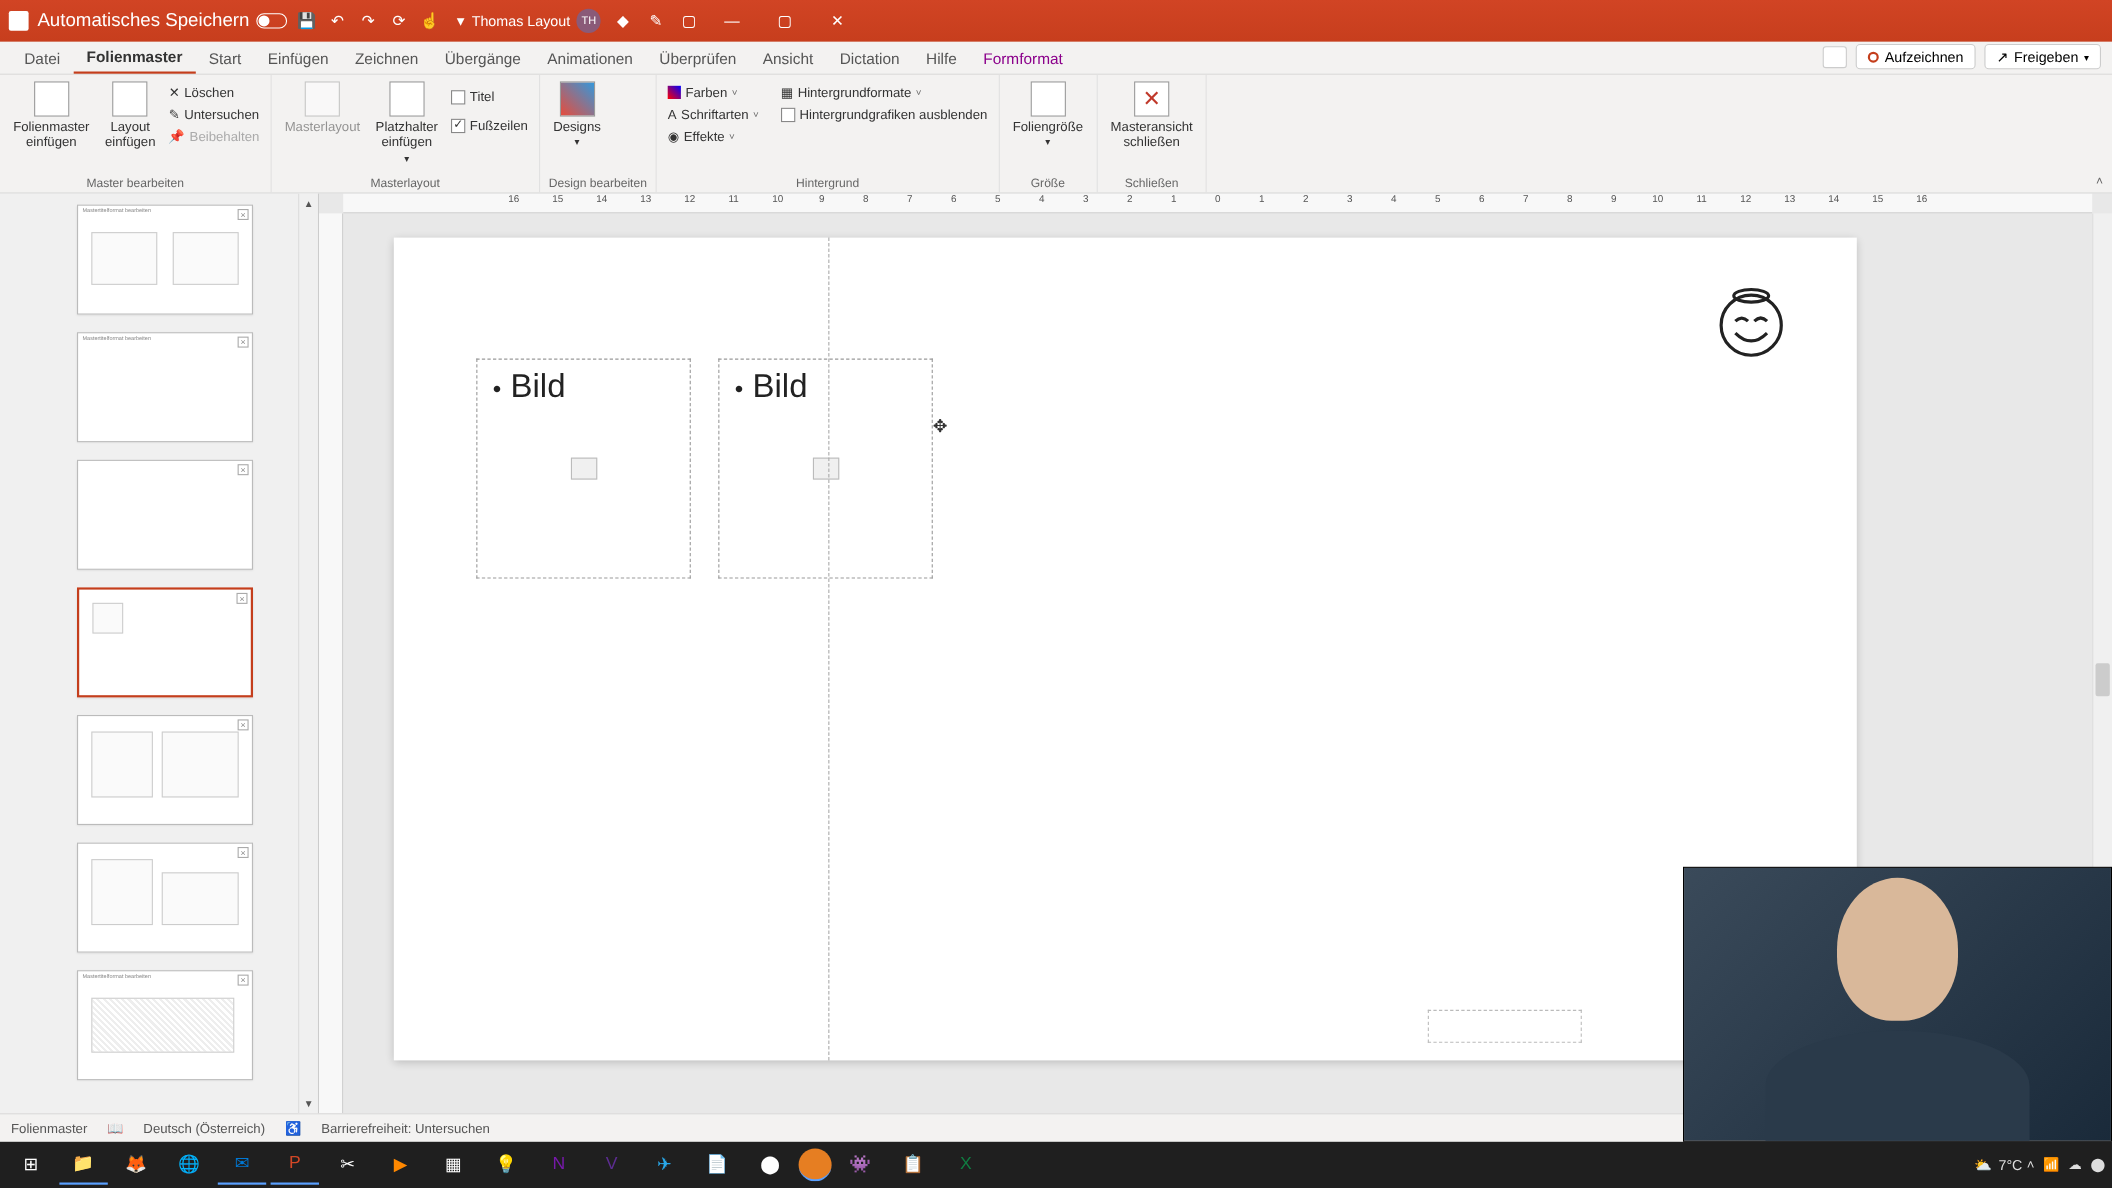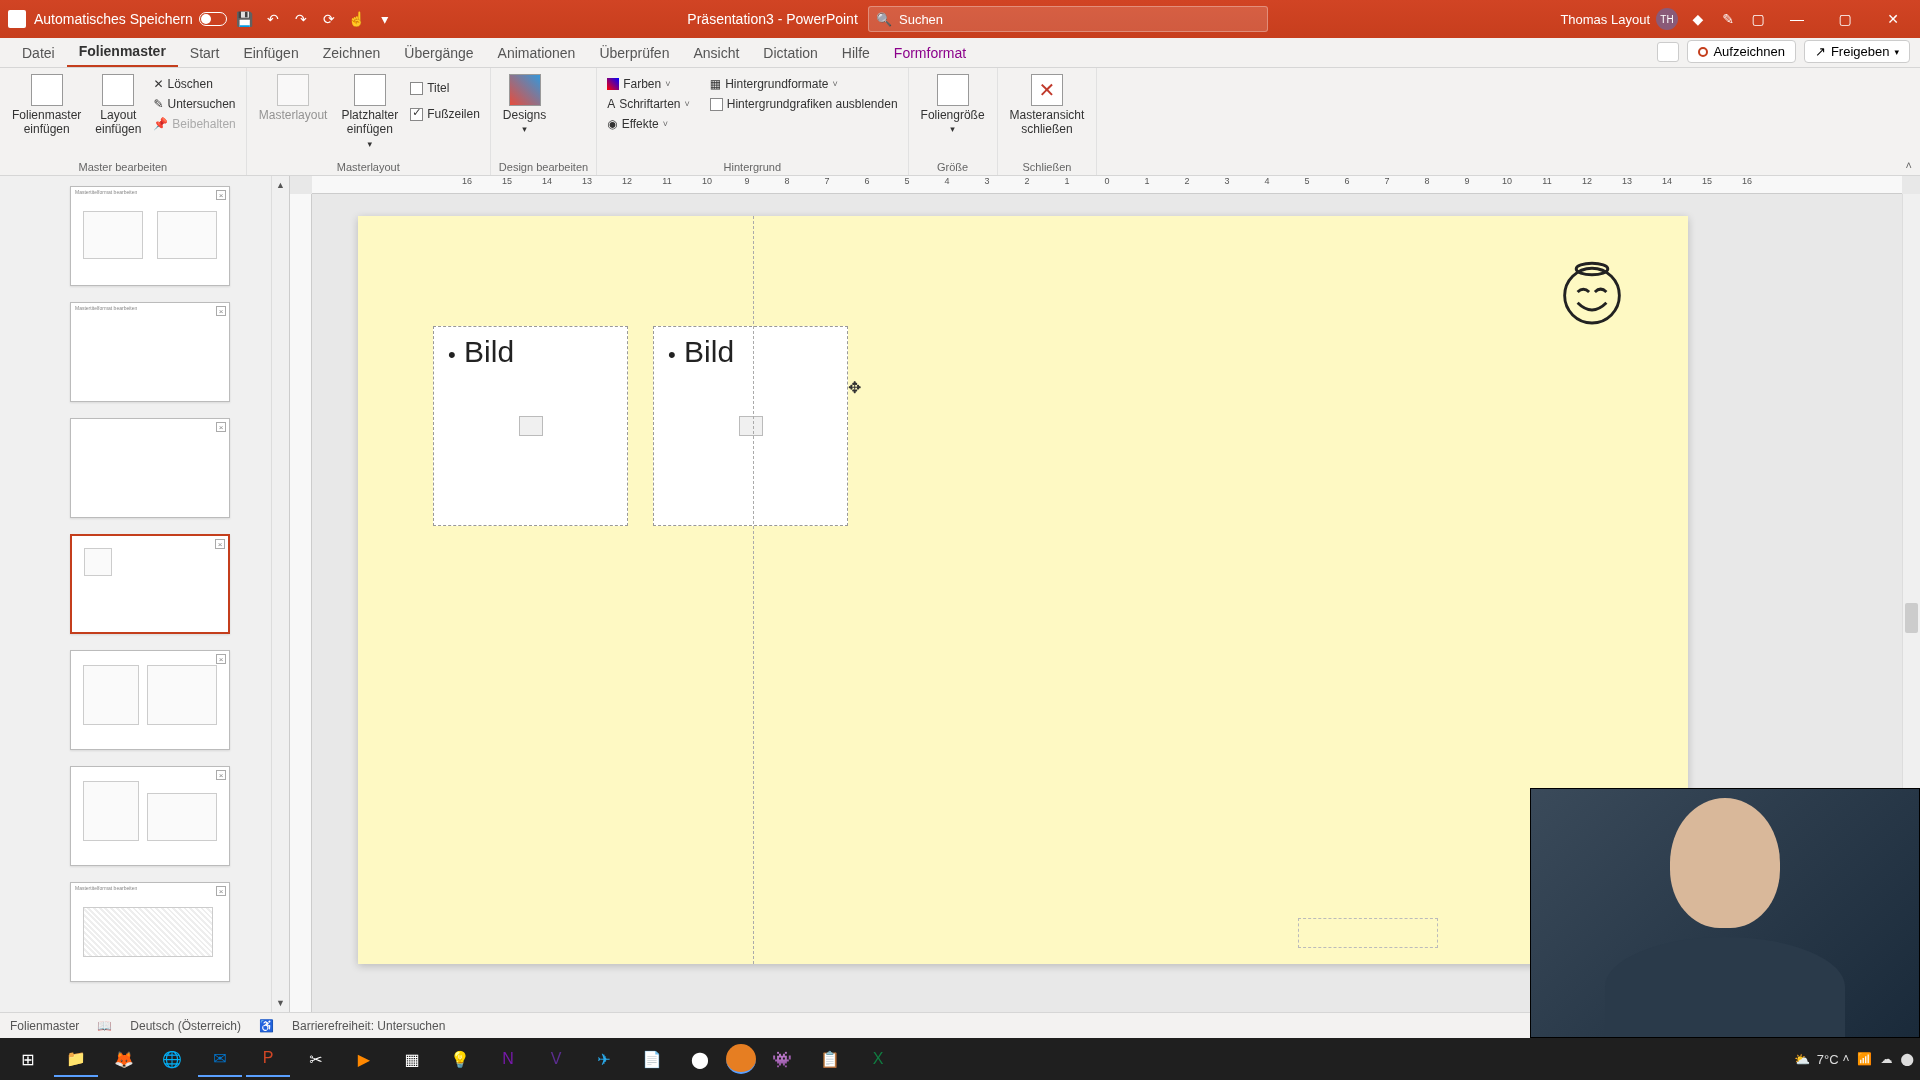--- a/index.html
+++ b/index.html
@@ -1,21 +1,21 @@
 <!DOCTYPE html>
 <html><head>
 <meta charset="utf-8">
 <style>
 * { margin: 0; padding: 0; box-sizing: border-box; font-family: "Segoe UI", Arial, sans-serif; }
 body { background: #e8e8e8; width: 1920px; height: 1080px; overflow: hidden; position: relative; }
 
 
 .titlebar { height: 38px; background: linear-gradient(to bottom, #d14424, #c73e1d); display: flex; align-items: center; padding: 0 8px; color: white; font-size: 14px; }
 .titlebar .left { display: flex; align-items: center; gap: 8px; }
-.titlebar .autosave { display: flex; align-items: center; gap: 6px; font-size: 14px; }
+.titlebar .autosave { display: flex; align-items: center; gap: 6px; font-size: 17px; }
 .titlebar .toggle { width: 28px; height: 14px; border: 1px solid white; border-radius: 8px; position: relative; }
 .titlebar .toggle::after { content: ''; position: absolute; left: 1px; top: 1px; width: 10px; height: 10px; background: white; border-radius: 50%; }
 .titlebar .qat-icon { width: 20px; height: 20px; display: inline-flex; align-items: center; justify-content: center; cursor: pointer; }
 .titlebar .title-center { flex: 1; text-align: center; display: flex; align-items: center; justify-content: center; gap: 10px; }
 .titlebar .search { width: 400px; height: 26px; background: rgba(255,255,255,0.15); border: 1px solid rgba(255,255,255,0.3); border-radius: 3px; display: flex; align-items: center; padding: 0 8px; color: white; font-size: 13px; gap: 6px; }
 .titlebar .right { display: flex; align-items: center; gap: 10px; }
 .titlebar .user { display: flex; align-items: center; gap: 6px; font-size: 13px; }
 .titlebar .avatar { width: 22px; height: 22px; border-radius: 50%; background: #8a5a78; display: inline-flex; align-items: center; justify-content: center; font-size: 10px; }
 .winbtn { width: 38px; height: 28px; display: inline-flex; align-items: center; justify-content: center; }
 
@@ -53,21 +53,21 @@
 .thumb-slide.selected { border: 2px solid #c43e1c; }
 .thumb-slide .mini-close { position: absolute; top: 3px; right: 3px; width: 10px; height: 10px; border: 1px solid #aaa; font-size: 8px; display: flex; align-items: center; justify-content: center; color: #888; }
 .thumb-slide .mini-content { position: absolute; inset: 6px; }
 .mini-box { position: absolute; border: 1px solid #ccc; background: #fafafa; }
 .mini-title { position: absolute; top: 2px; left: 4px; right: 4px; height: 10px; font-size: 5px; color: #888; overflow: hidden; }
 
 .canvas-wrap { flex: 1; background: #e8e8e8; position: relative; overflow: hidden; }
 .v-ruler { position: absolute; left: 0; top: 18px; bottom: 0; width: 22px; background: #f8f8f8; border-right: 1px solid #ccc; font-size: 8px; color: #666; }
 .h-ruler { position: absolute; left: 22px; right: 18px; top: 0; height: 18px; background: #f8f8f8; border-bottom: 1px solid #ccc; display: flex; justify-content: center; }
 .h-ruler .tick { font-size: 9px; color: #555; width: 40px; text-align: center; }
-.slide-canvas { position: absolute; left: 68px; top: 40px; width: 1330px; height: 748px; background: #fef9c3; box-shadow: 0 2px 8px rgba(0,0,0,0.2); }
+.slide-canvas { position: absolute; left: 68px; top: 40px; width: 1330px; height: 748px; background: #ffffff; box-shadow: 0 2px 8px rgba(0,0,0,0.2); }
 .content-ph { position: absolute; border: 1px dashed #999; background: white; }
 .content-ph .bullet-text { padding: 8px 14px; font-size: 30px; color: #222; }
 .content-ph .img-icon { position: absolute; top: 50%; left: 50%; transform: translate(-50%,-50%); width: 24px; height: 20px; border: 1px solid #bbb; background: #f0f0f0; }
 .move-cursor { position: absolute; font-size: 16px; color: #333; pointer-events: none; }
 .footer-ph { position: absolute; border: 1px dashed #bbb; font-size: 14px; color: #888; display: flex; align-items: center; padding: 0 10px; }
 .logo-smiley { position: absolute; top: 40px; right: 60px; width: 72px; height: 72px; }
 
 .canvas-scroll-v { position: absolute; right: 0; top: 18px; bottom: 0; width: 18px; background: #f0f0f0; border-left: 1px solid #ddd; }
 .canvas-scroll-v .vthumb { position: absolute; left: 2px; right: 2px; top: 50%; height: 30px; background: #ccc; border-radius: 2px; }
 
@@ -99,27 +99,20 @@
     <div class="autosave">
       <span>Automatisches Speichern</span>
       <span class="toggle"></span>
     </div>
     <span class="qat-icon">💾</span>
     <span class="qat-icon">↶</span>
     <span class="qat-icon">↷</span>
     <span class="qat-icon">⟳</span>
     <span class="qat-icon">☝</span>
     <span class="qat-icon">▾</span>
-  </div>
-  <div class="title-center">
-    <span>Präsentation3 - PowerPoint</span>
-    <div class="search">
-      <span>🔍</span>
-      <span>Suchen</span>
-    </div>
   </div>
   <div class="right">
     <div class="user">
       <span>Thomas Layout</span>
       <span class="avatar">TH</span>
     </div>
     <span class="qat-icon">◆</span>
     <span class="qat-icon">✎</span>
     <span class="qat-icon">▢</span>
     <span class="winbtn">—</span>

